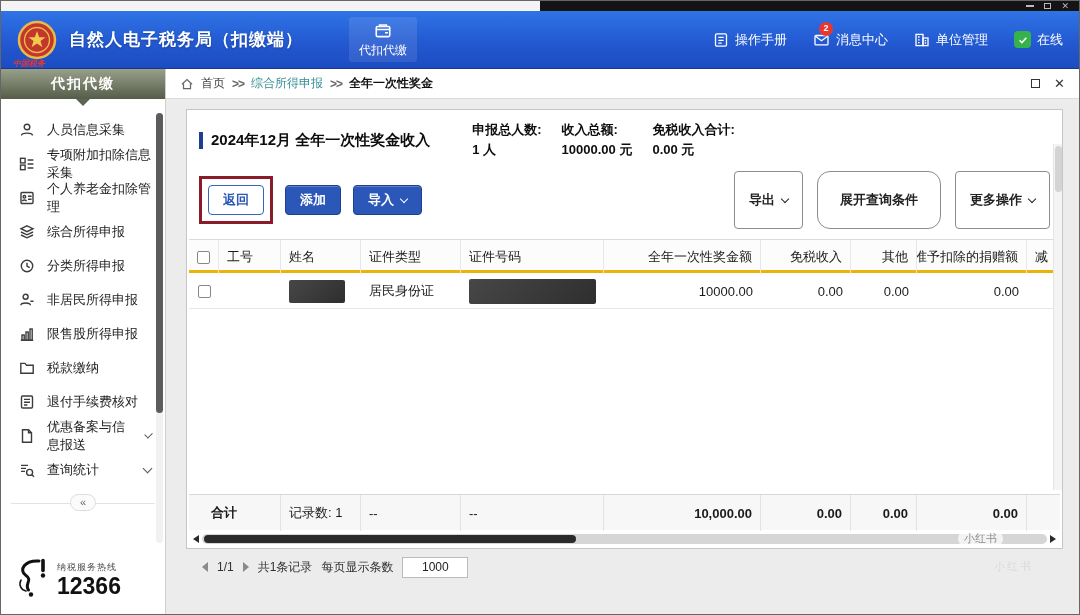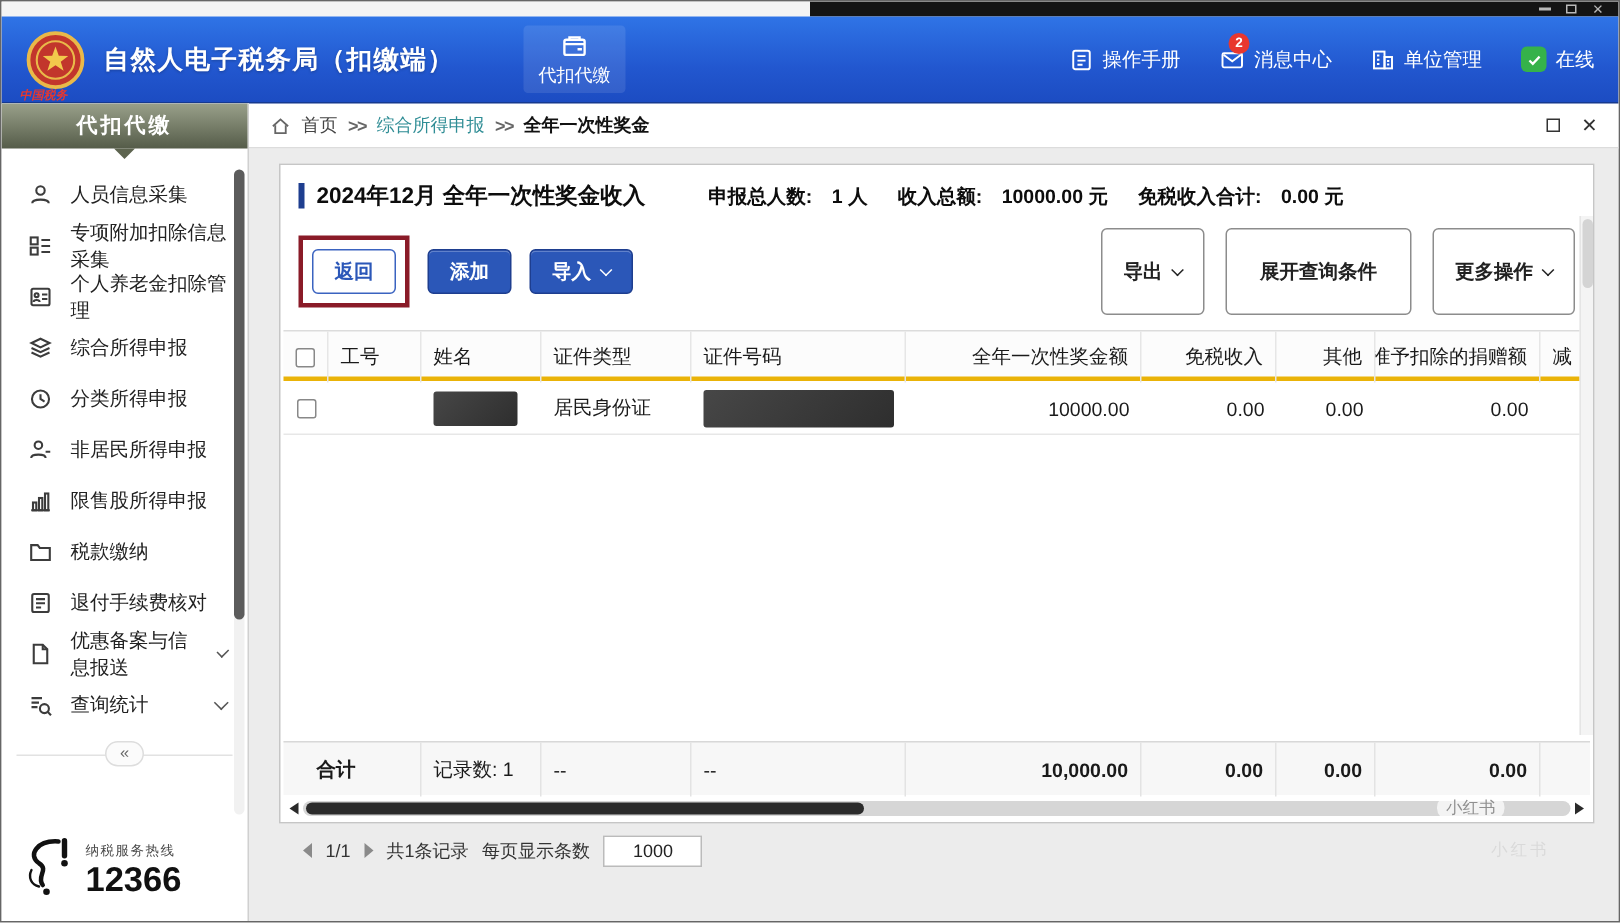--- a/index.html
+++ b/index.html
@@ -67,21 +67,21 @@
   .pg-max { width:9px; height:9px; border:1.6px solid #333; }
   .pg-close { color:#333; font-size:13px; font-weight:bold; line-height:13px; }
 
   .body-wrap { flex:1; padding:10px 16px 0 20px; display:flex; flex-direction:column; }
   .panel { background:#fff; border:1px solid #c6c6c6; height:440px; display:flex; flex-direction:column; position:relative; }
 
   .panel-title { display:flex; align-items:center; padding:11px 12px 5px; gap:8px; }
   .accent-bar { width:4px; height:17px; background:#1e3e8f; }
   .panel-h1 { font-size:15px; font-weight:bold; color:#0d0d0d; }
   .stats { display:flex; gap:20px; margin-left:34px; font-size:13px; font-weight:bold; color:#0d0d0d; }
-  .stat { display:flex; gap:13px; }
+  .stat { display:flex; gap:2px;flex-direction:column; }
 
   .toolbar { display:flex; align-items:center; gap:12px; padding:7px 12px 10px; }
   .annot-box { border:3px solid #8a1b28; padding:6px; }
   .btn { font-size:13px; border-radius:4px; padding:5px 14px; cursor:pointer; display:flex; align-items:center; gap:7px;
          font-family:inherit; font-weight:bold; }
   .btn-outline-blue { background:#fff; color:#2b57b8; border:1px solid #3a63c0; }
   .btn-blue { background:#2b57b8; color:#fff; border:1px solid #1e3e8f; box-shadow:inset 0 1px 0 rgba(255,255,255,.25); }
   .btn-white { background:#fff; color:#222; border:1px solid #8c8c8c; }
   .toolbar-right { margin-left:auto; display:flex; gap:14px; }
   .caret { width:6px; height:6px; border-right:1.6px solid currentColor; border-bottom:1.6px solid currentColor;
@@ -411,21 +411,21 @@
             <button class="btn btn-blue">添加</button>
             <button class="btn btn-blue">
               <span>导入</span>
               <span class="caret"></span>
             </button>
             <span class="toolbar-right">
               <button class="btn btn-white">
                 <span>导出</span>
                 <span class="caret"></span>
               </button>
-              <button class="btn btn-white" style="padding:19px 22px;">展开查询条件</button>
+              <button class="btn btn-white" style="padding:19px 22px;border-radius:13px;">展开查询条件</button>
               <button class="btn btn-white">
                 <span>更多操作</span>
                 <span class="caret"></span>
               </button>
             </span>
           </div>
 
           <div class="thead grid-cols">
             <div style="justify-content:center;">
                 <span class="cb"></span>

